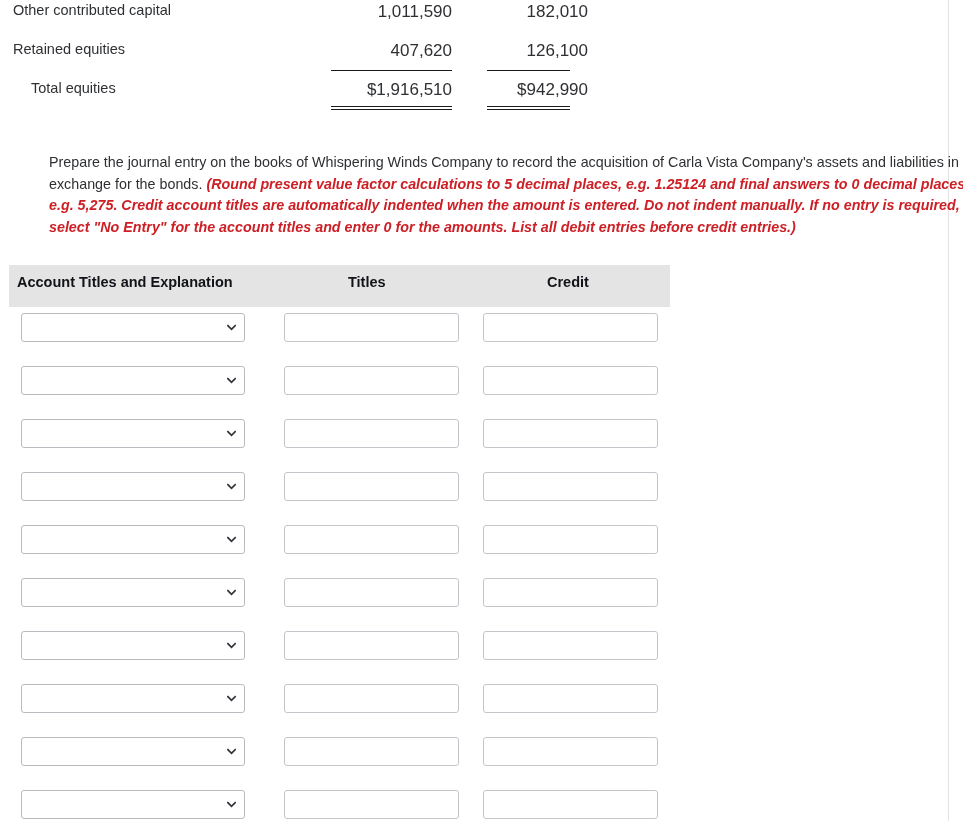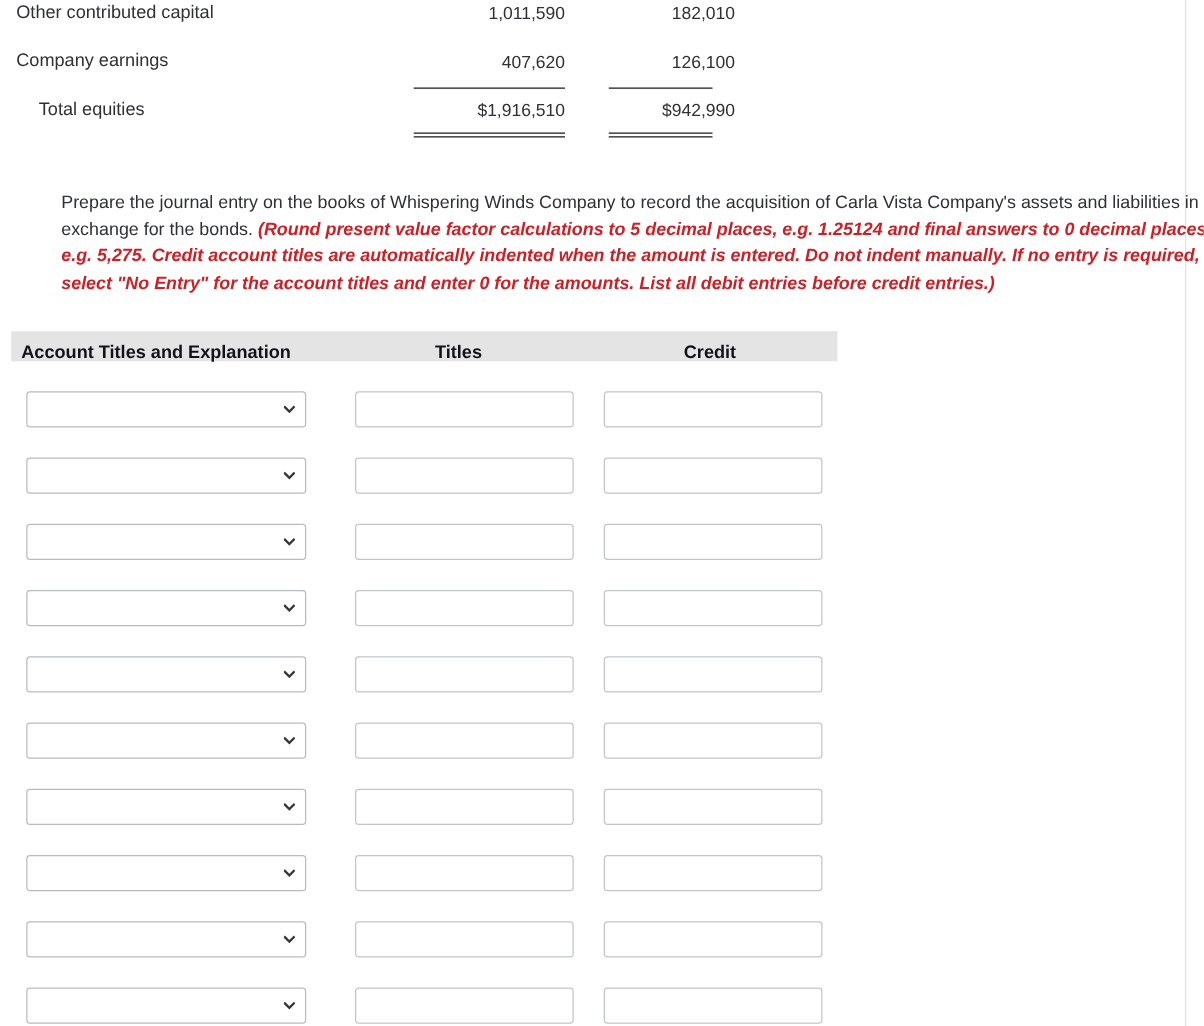--- a/index.html
+++ b/index.html
@@ -44,21 +44,21 @@
     left: 13px;
     top: 2px;
     font-size: 14.5px;
     color: #2e3033;
     white-space: nowrap;
   }
   .bs-label.indent { left: 31px; text-align: right; }
   .bs-amt {
     position: absolute;
     top: 2px;
-    font-size: 14px;
+    font-size: 17px;
     color: #2e3033;
     text-align: right;
     white-space: nowrap;
   }
   .bs-amt.c1 { left: 330px; width: 122px; }
   .bs-amt.c2 { left: 488px; width: 100px; }
 
   .rule {
     position: absolute;
     height: 1px;
@@ -92,21 +92,21 @@
     font-weight: bold;
     font-style: italic;
   }
 
   
   .je-header {
     position: absolute;
     left: 9px;
     top: 265px;
     width: 661px;
-    height: 24px;
+    height: 42px;
     background: #e4e4e4;
   }
   .je-header .th {
     position: absolute;
     top: 9px;
     font-size: 14.5px;
     font-weight: bold;
     color: #111318;
     white-space: nowrap;
   }
@@ -168,21 +168,21 @@
 
   <div class="bs">
 
     <div class="bs-row">
       <div class="bs-label">Other contributed capital</div>
       <div class="bs-amt c1">1,011,590</div>
       <div class="bs-amt c2">182,010</div>
     </div>
 
     <div class="bs-row">
-      <div class="bs-label">Company earnings</div>
+      <div class="bs-label">Retained equities</div>
       <div class="bs-amt c1">407,620</div>
       <div class="bs-amt c2">126,100</div>
       <div class="rule r1" style="top:31px"></div>
       <div class="rule r2" style="top:31px"></div>
     </div>
 
     <div class="bs-row">
       <div class="bs-label indent">Total equities</div>
       <div class="bs-amt c1">$1,916,510</div>
       <div class="bs-amt c2">$942,990</div>

